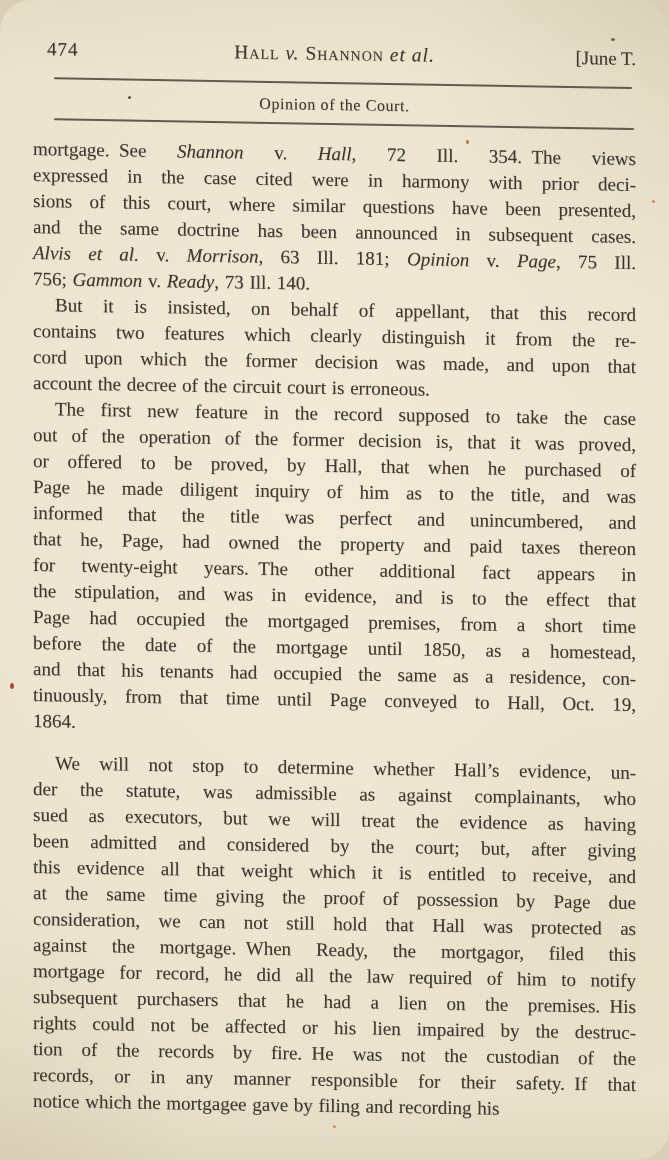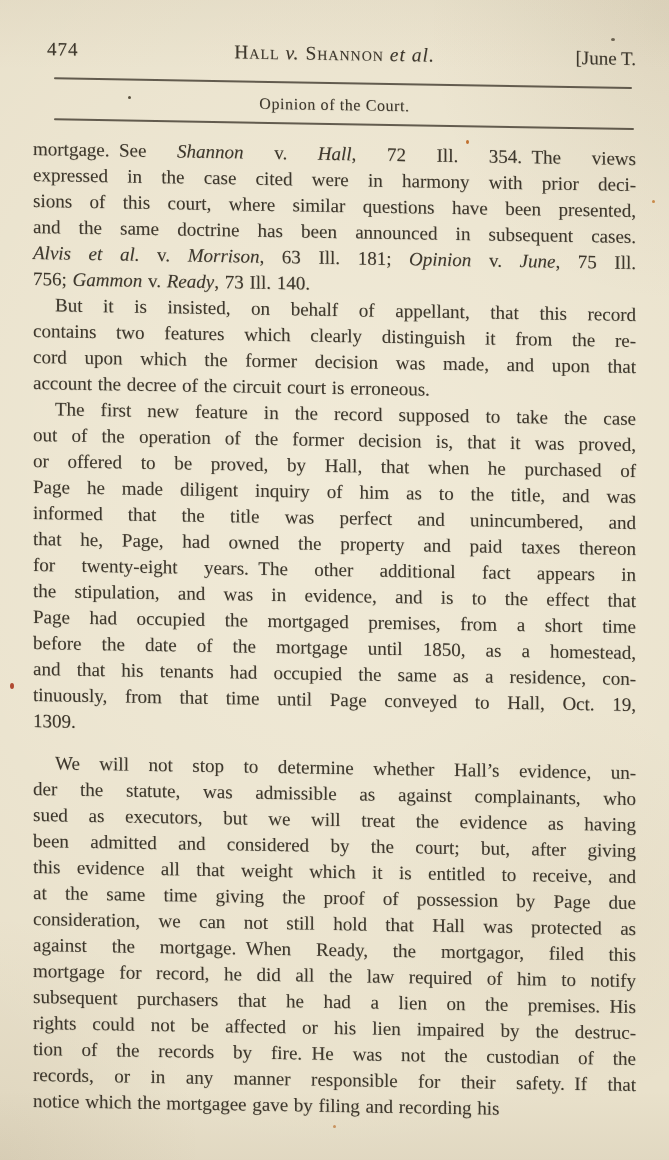--- a/index.html
+++ b/index.html
@@ -12,20 +12,21 @@
   .page{
     position:relative;width:669px;height:1160px;
     background-color:var(--paper);
     background-image:
       radial-gradient(130% 90% at 50% 42%, rgba(255,252,240,0.35), rgba(255,252,240,0) 65%),
       radial-gradient(60% 40% at 100% 2%, rgba(125,104,70,0.10), rgba(125,104,70,0) 60%),
       radial-gradient(50% 35% at 0% 100%, rgba(125,104,70,0.10), rgba(125,104,70,0) 60%),
       radial-gradient(40% 25% at 85% 78%, rgba(150,125,85,0.06), rgba(150,125,85,0) 70%),
       linear-gradient(180deg, rgba(120,100,65,0.05) 0%, rgba(120,100,65,0) 6%, rgba(120,100,65,0) 94%, rgba(120,100,65,0.07) 100%);
     overflow:hidden;
+    border-radius:31px;
   }
   .content{
     position:absolute;left:33px;top:36px;width:603px;
     transform:skewY(0.95deg);transform-origin:0 0;
     color:var(--ink);
     font-family:"Liberation Serif", serif;
     text-shadow:0.3px 0.3px 0.7px rgba(62,56,45,0.35);
   }
   .runhead{display:flex;align-items:baseline;font-size:19px;line-height:26px;}
   .runhead .num{width:95px;padding-left:14px;box-sizing:border-box;letter-spacing:1px;}
@@ -62,21 +63,21 @@
     <div class="section">Opinion of the Court.</div>
 
     <div class="rule r2"></div>
 
     <div class="bodytext">
         <div class="para">
           <div class="line"><span>mortgage. See </span><span class="it">Shannon</span><span> v. </span><span class="it">Hall</span><span>, 72 Ill. 354. The views</span></div>
           <div class="line"><span>expressed in the case cited were in harmony with prior deci-</span></div>
           <div class="line"><span>sions of this court, where similar questions have been presented,</span></div>
           <div class="line"><span>and the same doctrine has been announced in subsequent cases.</span></div>
-          <div class="line"><span class="it">Alvis et al.</span><span> v. </span><span class="it">Morrison</span><span>, 63 Ill. 181; </span><span class="it">Opinion</span><span> v. </span><span class="it">June</span><span>, 75 Ill.</span></div>
+          <div class="line"><span class="it">Alvis et al.</span><span> v. </span><span class="it">Morrison</span><span>, 63 Ill. 181; </span><span class="it">Opinion</span><span> v. </span><span class="it">Page</span><span>, 75 Ill.</span></div>
           <div class="line end"><span>756; </span><span class="it">Gammon</span><span> v. </span><span class="it">Ready</span><span>, 73 Ill. 140.</span></div>
         </div>
         <div class="para ind">
           <div class="line"><span>But it is insisted, on behalf of appellant, that this record</span></div>
           <div class="line"><span>contains two features which clearly distinguish it from the re-</span></div>
           <div class="line"><span>cord upon which the former decision was made, and upon that</span></div>
           <div class="line end"><span>account the decree of the circuit court is erroneous.</span></div>
         </div>
         <div class="para ind">
           <div class="line"><span>The first new feature in the record supposed to take the case</span></div>
@@ -84,21 +85,21 @@
           <div class="line"><span>or offered to be proved, by Hall, that when he purchased of</span></div>
           <div class="line"><span>Page he made diligent inquiry of him as to the title, and was</span></div>
           <div class="line"><span>informed that the title was perfect and unincumbered, and</span></div>
           <div class="line"><span>that he, Page, had owned the property and paid taxes thereon</span></div>
           <div class="line"><span>for twenty-eight years. The other additional fact appears in</span></div>
           <div class="line"><span>the stipulation, and was in evidence, and is to the effect that</span></div>
           <div class="line"><span>Page had occupied the mortgaged premises, from a short time</span></div>
           <div class="line"><span>before the date of the mortgage until 1850, as a homestead,</span></div>
           <div class="line"><span>and that his tenants had occupied the same as a residence, con-</span></div>
           <div class="line"><span>tinuously, from that time until Page conveyed to Hall, Oct. 19,</span></div>
-          <div class="line end"><span>1309.</span></div>
+          <div class="line end"><span>1864.</span></div>
         </div>
         <div class="para ind gap">
           <div class="line"><span>We will not stop to determine whether Hall’s evidence, un-</span></div>
           <div class="line"><span>der the statute, was admissible as against complainants, who</span></div>
           <div class="line"><span>sued as executors, but we will treat the evidence as having</span></div>
           <div class="line"><span>been admitted and considered by the court; but, after giving</span></div>
           <div class="line"><span>this evidence all that weight which it is entitled to receive, and</span></div>
           <div class="line"><span>at the same time giving the proof of possession by Page due</span></div>
           <div class="line"><span>consideration, we can not still hold that Hall was protected as</span></div>
           <div class="line"><span>against the mortgage. When Ready, the mortgagor, filed this</span></div>

